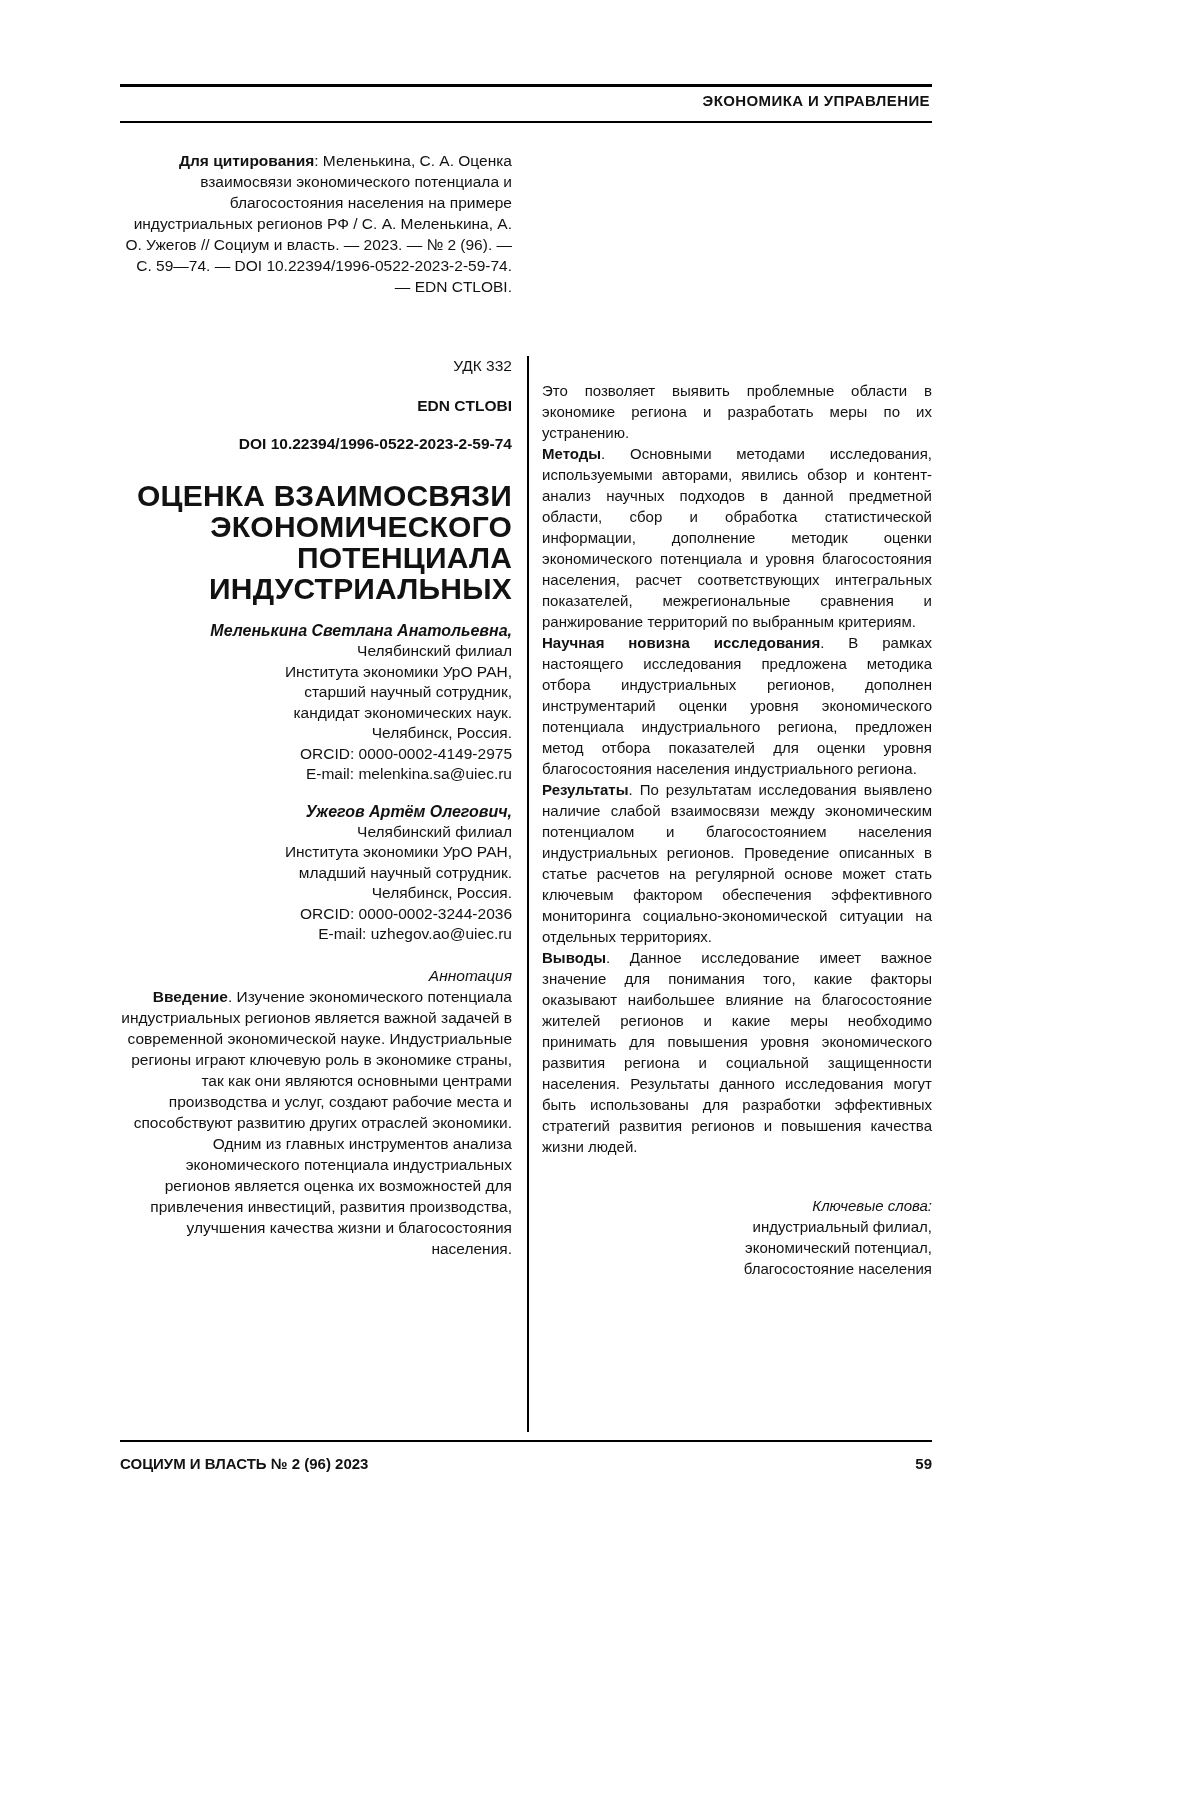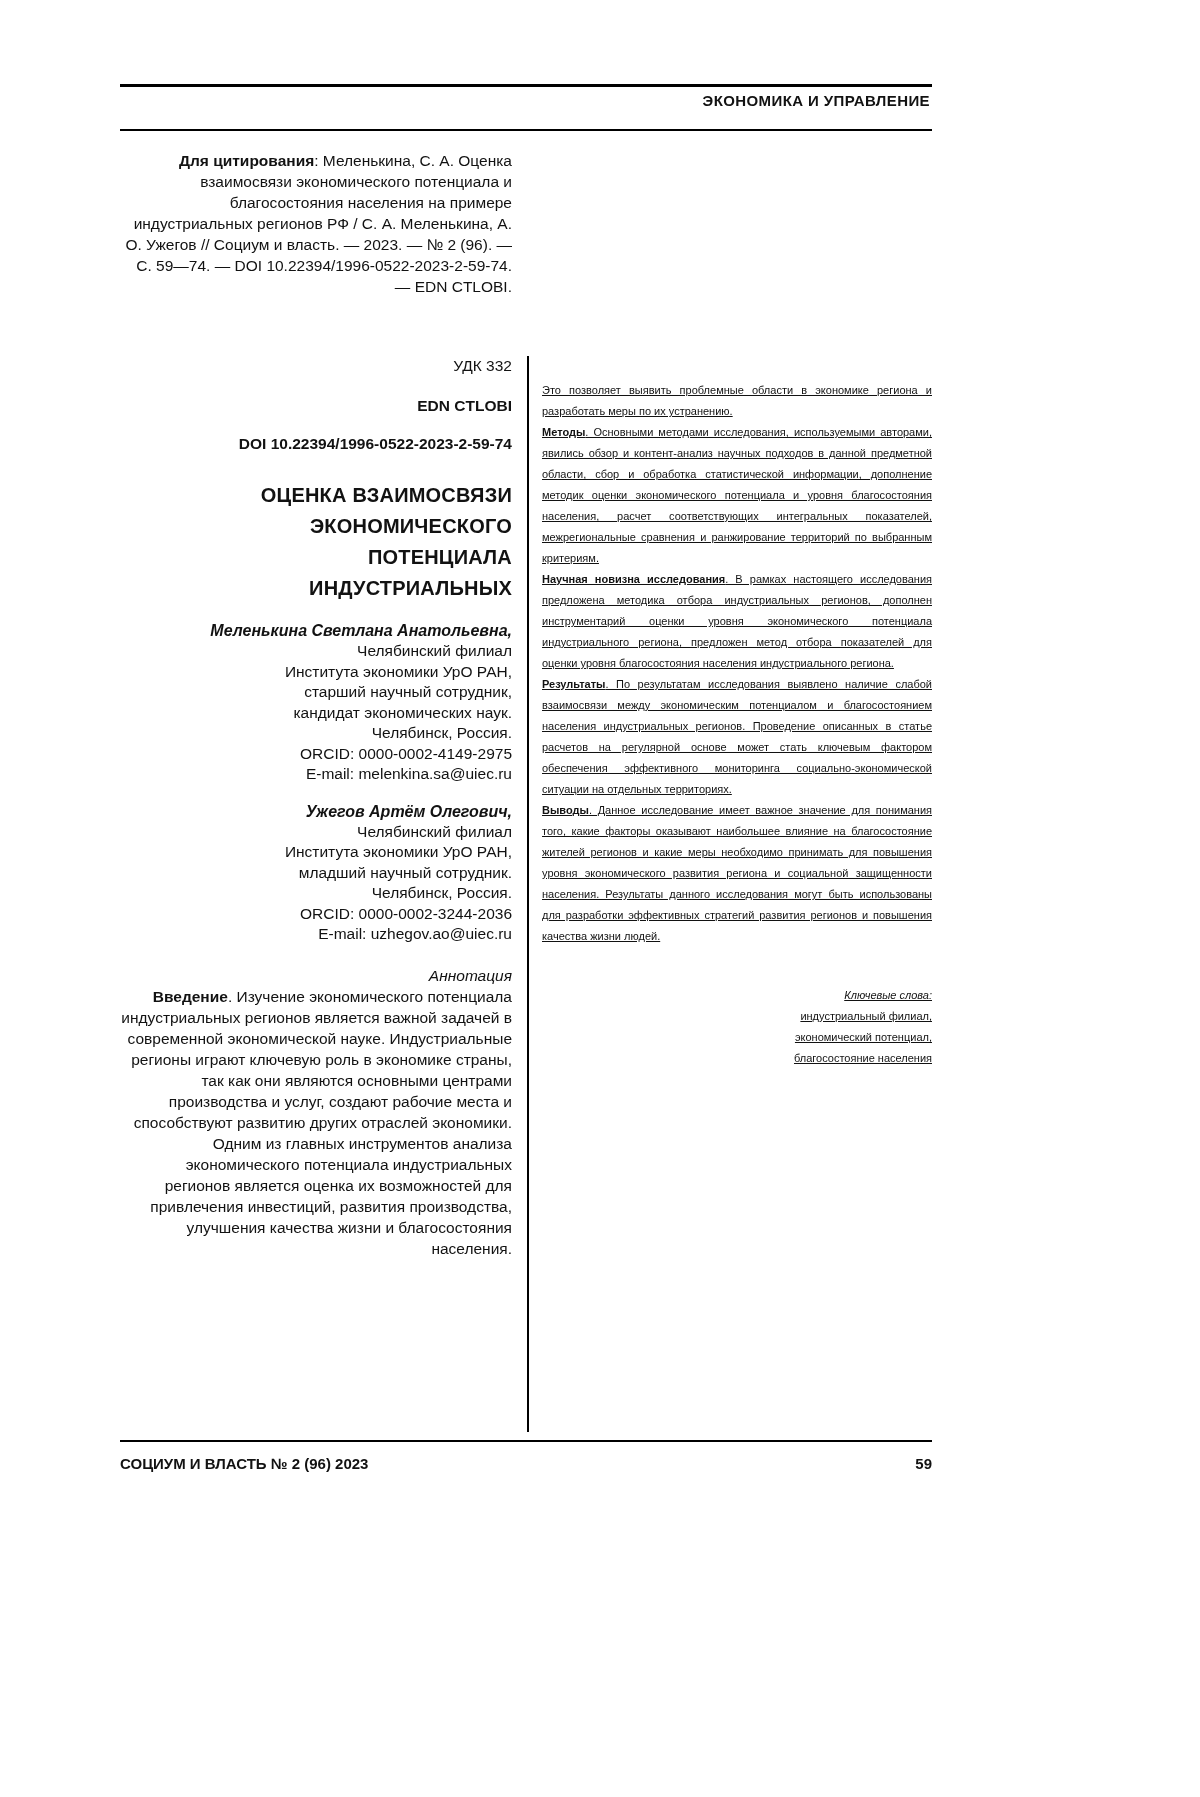--- a/index.html
+++ b/index.html
@@ -19,49 +19,49 @@
 
   
   .header { position:absolute; left:120px; top:84px; width:812px; }
   .rule-thick { height:3px; background:#000; }
   .rule-thin  { height:2px; background:#000; }
   .section-heading {
     text-align:right;
     font-weight:bold;
     font-size:15px;
     letter-spacing:.4px;
-    padding:5px 2px 20px 0;
+    padding:5px 2px 12px 0;
   }
 
   
   .col-left {
     position:absolute; left:120px; top:150px; width:392px;
     text-align:right;
     font-size:15.5px; line-height:21px;
   }
   .col-right {
     position:absolute; left:542px; top:380px; width:390px;
     text-align:justify;
-    font-size:11px; line-height:21px;text-decoration:underline;
+    font-size:15px; line-height:21px;
   }
   .divider {
     position:absolute; left:527px; top:356px;
     width:2px; height:1076px; background:#000;
   }
 
   .citation b { font-weight:bold; }
 
   .meta-udk { margin-top:58px; }
   .meta-edn { margin-top:19px; font-weight:bold; }
   .meta-doi { margin-top:17px; font-weight:bold; }
 
   .title {
     margin-top:26px;
     font-weight:bold;
-    font-size:20px;
+    font-size:30px;
     line-height:31px;
     letter-spacing:.2px;
   }
 
   .author-name {
     margin-top:16px;
     font-weight:bold;
     font-style:italic;
     font-size:16px;
   }

